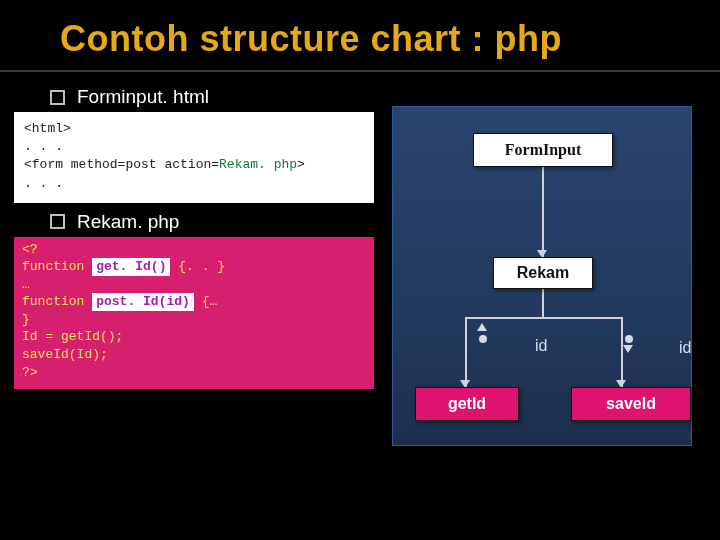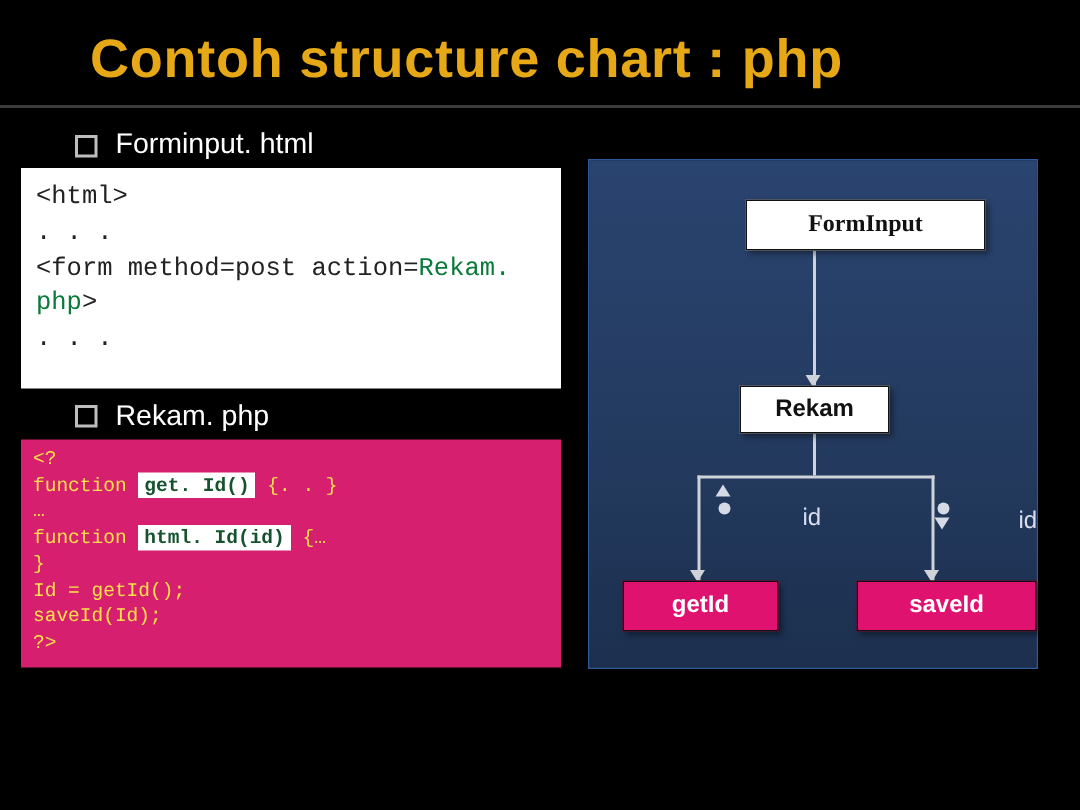--- a/index.html
+++ b/index.html
@@ -52,41 +52,41 @@
   }
   .bullet-text {
     color: #fff;
     font-size: 19px;
   }
 
   .codebox1 {
     background: #fff;
     color: #222;
     font-family: Consolas, "Courier New", monospace;
-    font-size: 17px;
-    padding: 8px 10px 20px 10px;
+    font-size: 13px;
+    padding: 8px 10px 10px 10px;
     line-height: 1.4;
     margin: 4px 0 8px -18px;
     width: 360px;
   }
   .codebox1 .hl { color: #0a7a3a; }
 
   .codebox2 {
     background: #d61f6e;
     color: #ffe24a;
     font-family: Consolas, "Courier New", monospace;
     font-size: 13px;
     line-height: 1.35;
     padding: 4px 8px 8px 8px;
     margin: 2px 0 0 -18px;
     width: 360px;
   }
   .codebox2 .fn {
     background: #fff;
-    color: #14532d;
+    color: #a21caf;
     font-weight: 700;
     padding: 0 4px;
     display: inline-block;
   }
 
   
   .chart {
     position: relative;
     width: 300px;
     height: 340px;
@@ -96,21 +96,21 @@
   .node {
     position: absolute;
     border: 1px solid #111;
     font-size: 16px;
     font-weight: 600;
     display: flex;
     align-items: center;
     justify-content: center;
     box-shadow: 2px 2px 4px rgba(0,0,0,.4);
   }
-  .n-form  { top: 26px;  left: 80px;  width: 160px; height: 34px; background:#fff; color:#111; font-family:"Times New Roman",serif; font-weight:700;margin-left:24px; }
+  .n-form  { top: 26px;  left: 80px;  width: 140px; height: 34px; background:#fff; color:#111; font-family:"Times New Roman",serif; font-weight:700; }
   .n-rekam { top: 150px; left: 100px; width: 100px; height: 32px; background:#fff; color:#111; font-weight:700; }
   .n-getid { top: 280px; left: 22px;  width: 104px; height: 34px; background:#e01270; color:#fff; }
   .n-saveid{ top: 280px; left: 178px; width: 120px; height: 34px; background:#e01270; color:#fff; }
 
   .edge { position:absolute; background:#cfd2d8; }
   .e1 { top:60px; left:149px; width:2px; height:90px; }   
   .e2a{ top:182px; left:149px; width:2px; height:28px; }  
   .e2b{ top:210px; left:72px;  width:158px; height:2px; } 
   .e3 { top:210px; left:72px;  width:2px; height:70px; }  
   .e4 { top:210px; left:228px; width:2px; height:70px; }  
@@ -179,21 +179,21 @@
         <div class="bullet-text">Rekam. php</div>
       </div>
 
       <div class="codebox2">
         <div>&lt;?</div>
         <div>
           <span>function </span><span class="fn">get. Id()</span><span> {. . }</span>
         </div>
         <div>…</div>
         <div>
-          <span>function </span><span class="fn">html. Id(id)</span><span> {…</span>
+          <span>function </span><span class="fn">post. Id(id)</span><span> {…</span>
         </div>
         <div>}</div>
         <div>Id = getId();</div>
         <div>saveId(Id);</div>
         <div>?&gt;</div>
       </div>
 
     </div>
 
     <div class="rightcol">

